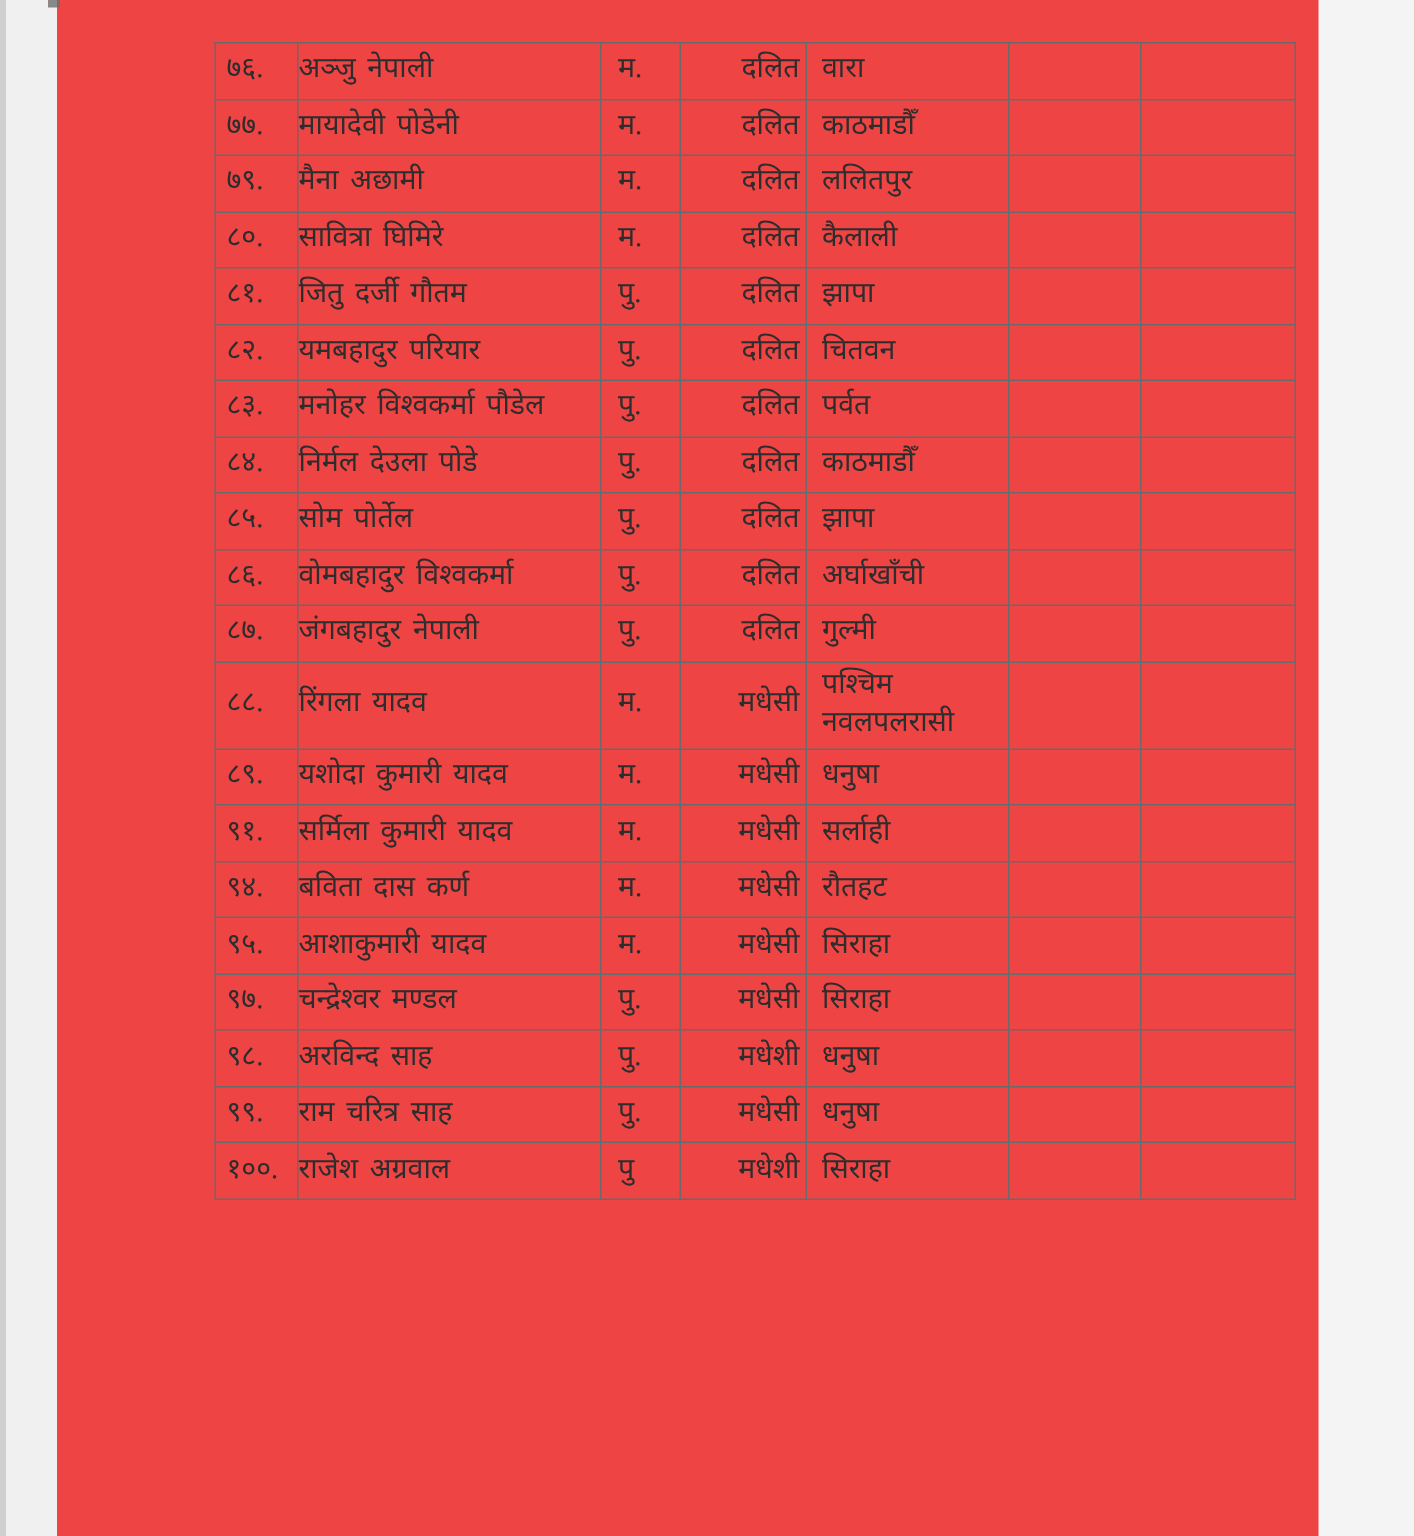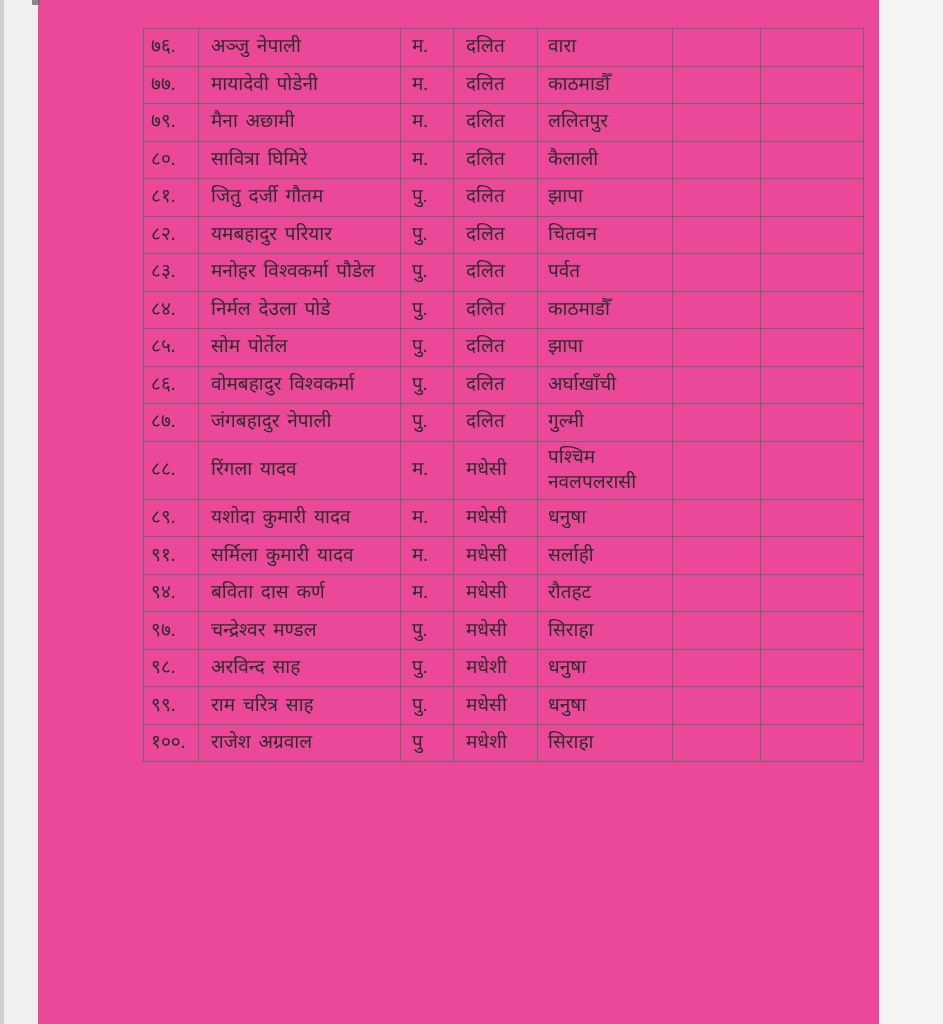--- a/index.html
+++ b/index.html
@@ -5,21 +5,21 @@
   * { margin: 0; padding: 0; box-sizing: border-box; }
   html, body {
     width: 943px; height: 1024px;
     background: #fbfbfb;
     font-family: "Liberation Serif", "DejaVu Serif", serif;
     overflow: hidden;
     position: relative;
   }
   .page-canvas {
     position: absolute; inset: 0;
-    background: #ec4899;
+    background: #ef4444;
   }
   .edge-strip-dark {
     position: absolute; left: 0; top: 0;
     width: 4px; height: 1024px;
     background: #cfcfcf;
   }
   .edge-strip-light {
     position: absolute; left: 4px; top: 0;
     width: 34px; height: 1024px;
     background: #f0f0f0;
@@ -47,23 +47,23 @@
     height: 37.5px;
     vertical-align: middle;
     font-size: 19px;
     color: #2d2d2d;
     word-spacing: 3px;
     line-height: 1.35;
     padding: 2px 4px 4px 10px;
     overflow: hidden;
   }
   table.roster td.c-serial   { padding-left: 7px; }
-  table.roster td.c-name     { padding-left: 12px; }
+  table.roster td.c-name     { padding-left: 0; }
   table.roster td.c-gender   { padding-left: 11px; }
-  table.roster td.c-category { padding-left: 12px; }
+  table.roster td.c-category { padding-left: 12px; text-align: right; }
   table.roster td.c-district { padding-left: 10px; }
 </style>
 </head>
 <body>
 
 <div class="page-canvas">
   <div class="edge-strip-dark"></div>
   <div class="edge-strip-light"></div>
   <div class="right-band"></div>
   <div class="corner-smudge"></div>
@@ -208,20 +208,29 @@
         <tr>
           <td class="c-serial">९४.</td>
           <td class="c-name">बविता दास कर्ण</td>
           <td class="c-gender">म.</td>
           <td class="c-category">मधेसी</td>
           <td class="c-district">रौतहट</td>
           <td class="c-extra1"></td>
           <td class="c-extra2"></td>
         </tr>
         <tr>
+          <td class="c-serial">९५.</td>
+          <td class="c-name">आशाकुमारी यादव</td>
+          <td class="c-gender">म.</td>
+          <td class="c-category">मधेसी</td>
+          <td class="c-district">सिराहा</td>
+          <td class="c-extra1"></td>
+          <td class="c-extra2"></td>
+        </tr>
+        <tr>
           <td class="c-serial">९७.</td>
           <td class="c-name">चन्द्रेश्वर मण्डल</td>
           <td class="c-gender">पु.</td>
           <td class="c-category">मधेसी</td>
           <td class="c-district">सिराहा</td>
           <td class="c-extra1"></td>
           <td class="c-extra2"></td>
         </tr>
         <tr>
           <td class="c-serial">९८.</td>

